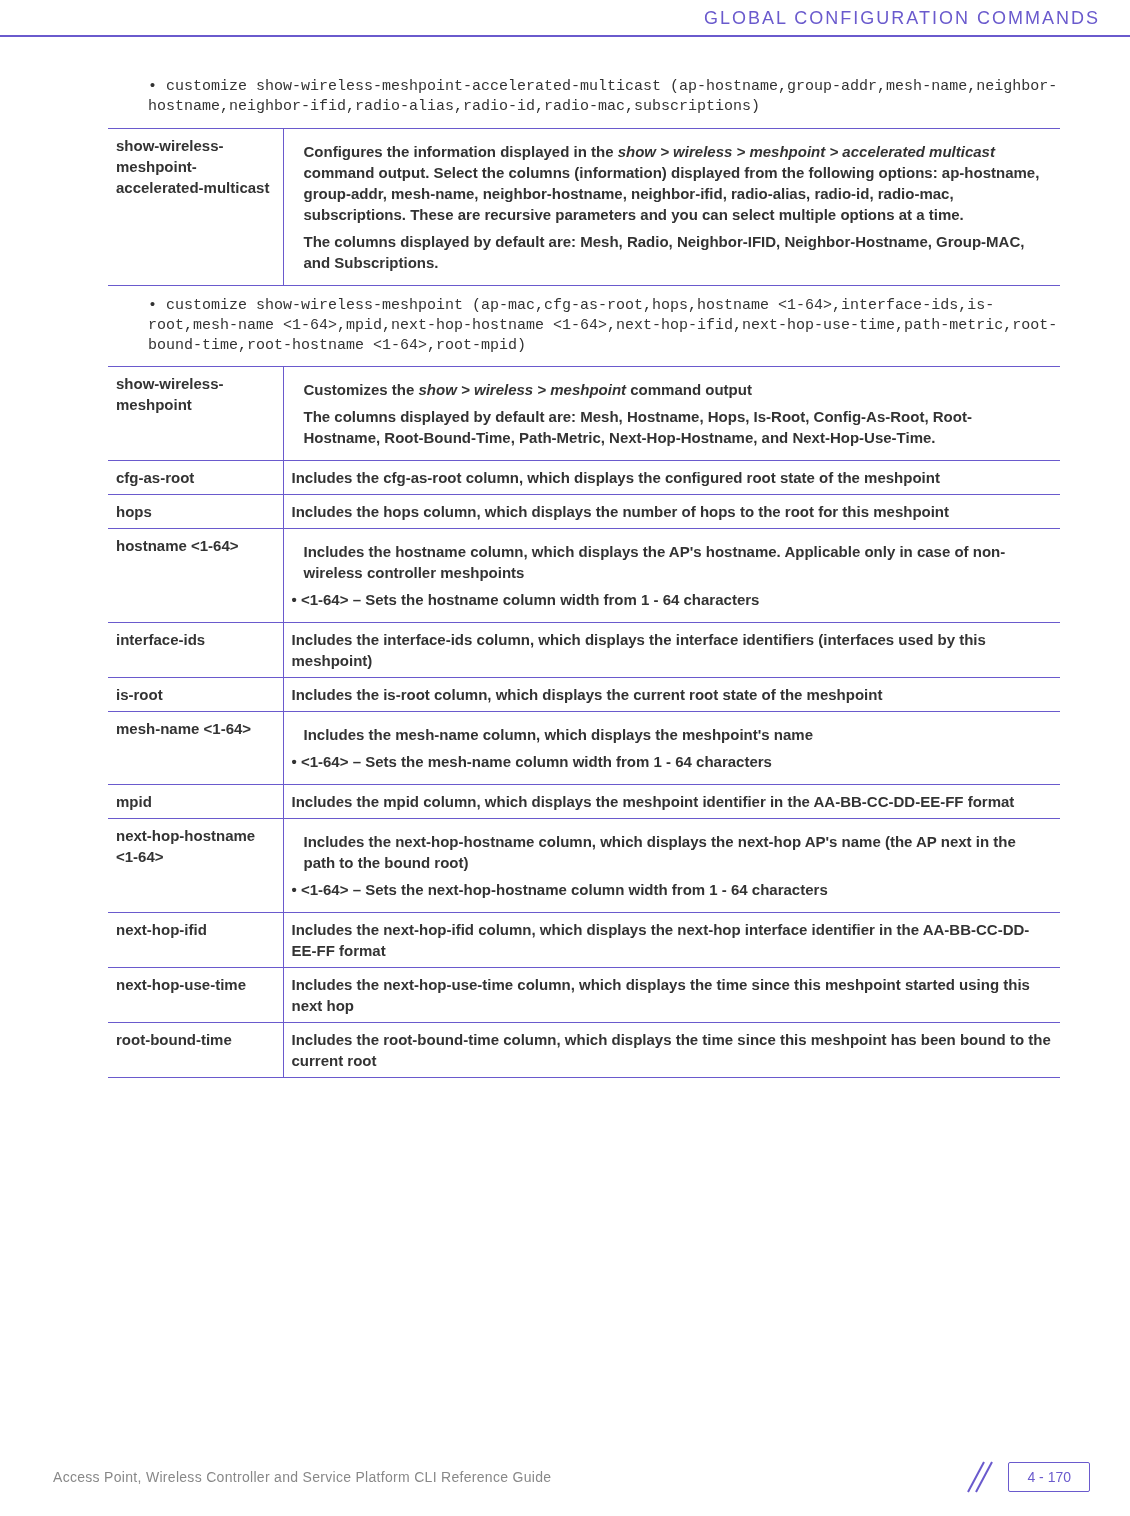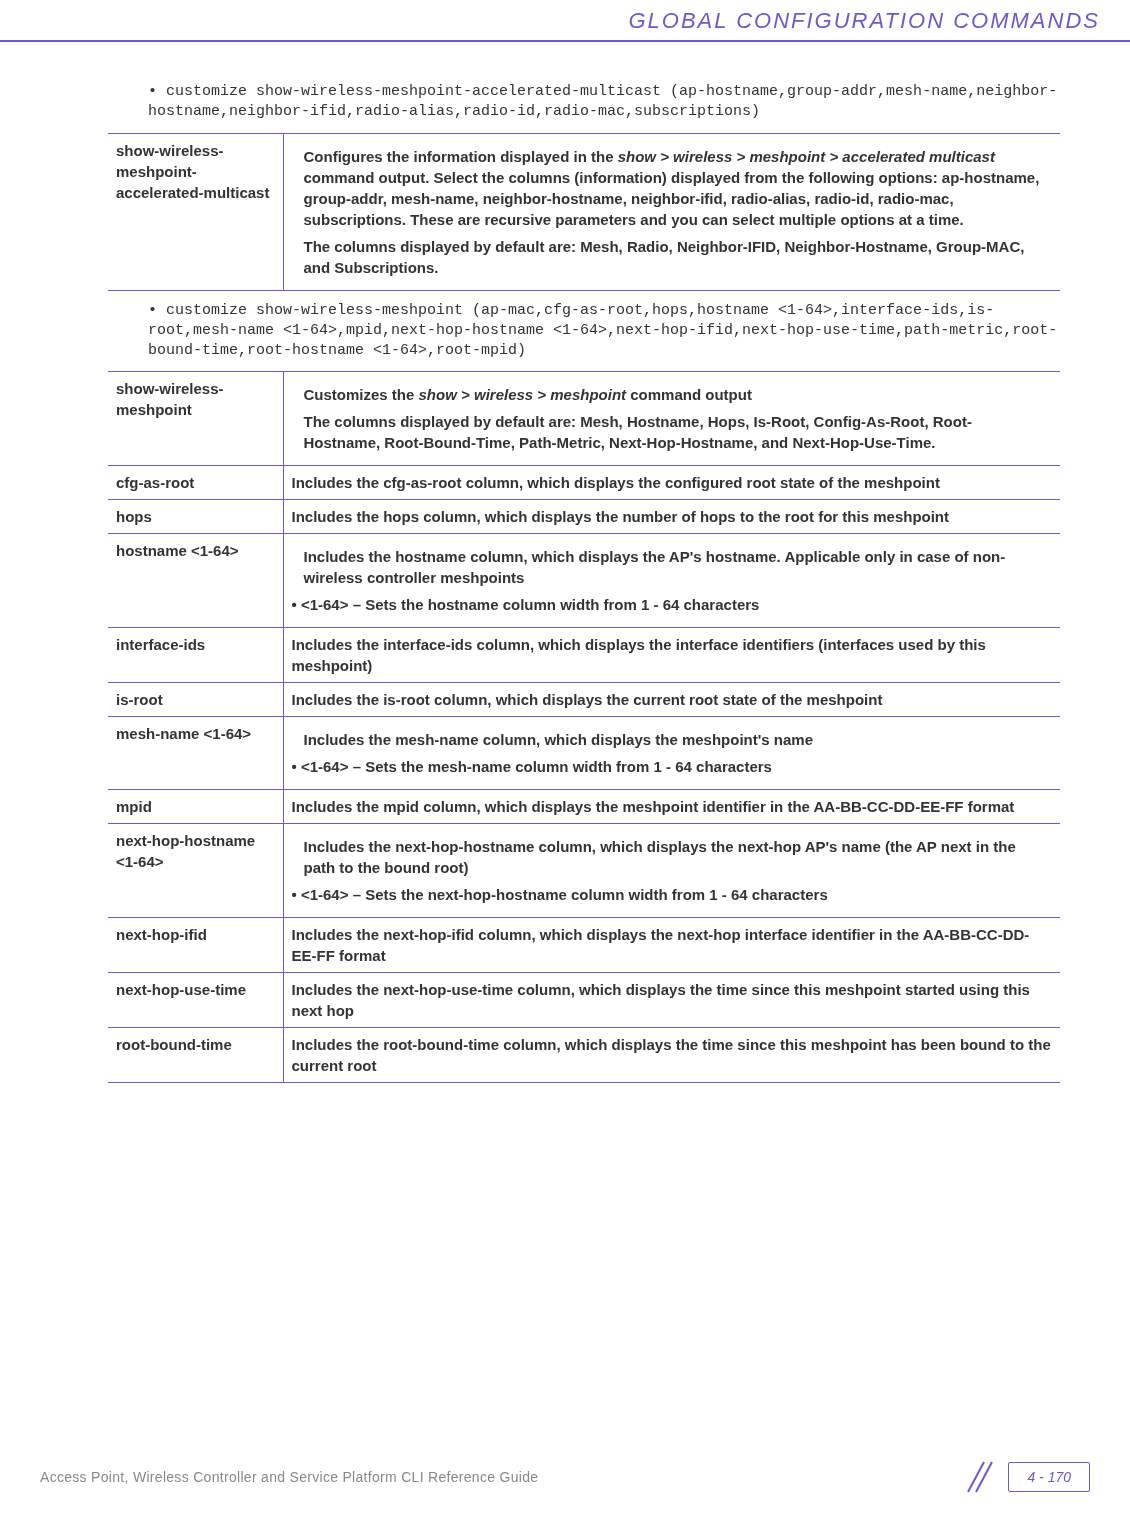--- a/index.html
+++ b/index.html
@@ -19,24 +19,23 @@
     .page {
       padding: 0;
     }
     .header {
       border-bottom: 2px solid #6a5acd;
       padding: 8px 30px 6px 30px;
       text-align: right;
     }
     .header-title {
       color: #6a5acd;
-      font-size: 22px;
+      font-size: 18px;
       font-weight: 300;
       letter-spacing: 2px;
-      font-style: italic;
     }
     .content {
       padding: 30px 70px 30px 108px;
     }
     .bullet-block {
       font-family: "Courier New", Courier, monospace;
       font-size: 15px;
       color: #333;
       margin: 10px 0 10px 40px;
       line-height: 1.35;
@@ -74,21 +73,21 @@
       margin: 6px 12px;
     }
     .sub-bullet {
       margin-left: 0;
       padding-left: 14px;
       text-indent: -14px;
     }
     .footer {
       position: absolute;
       bottom: 0;
-      left: 0;
+      left: 13px;
       right: 0;
       padding: 10px 40px 20px 40px;
       display: flex;
       justify-content: space-between;
       align-items: center;
     }
     .footer-left {
       color: #888;
       font-size: 14px;
       letter-spacing: 0.3px;
@@ -97,21 +96,20 @@
       display: flex;
       align-items: center;
       gap: 10px;
     }
     .page-box {
       border: 1px solid #6a5acd;
       border-radius: 2px;
       padding: 6px 18px;
       color: #6a5acd;
       font-size: 14px;
-      font-style: italic;
     }
     .slash-icon {
       width: 38px;
       height: 38px;
       position: relative;
     }
     .slash-icon svg {
       width: 38px;
       height: 38px;
     }

